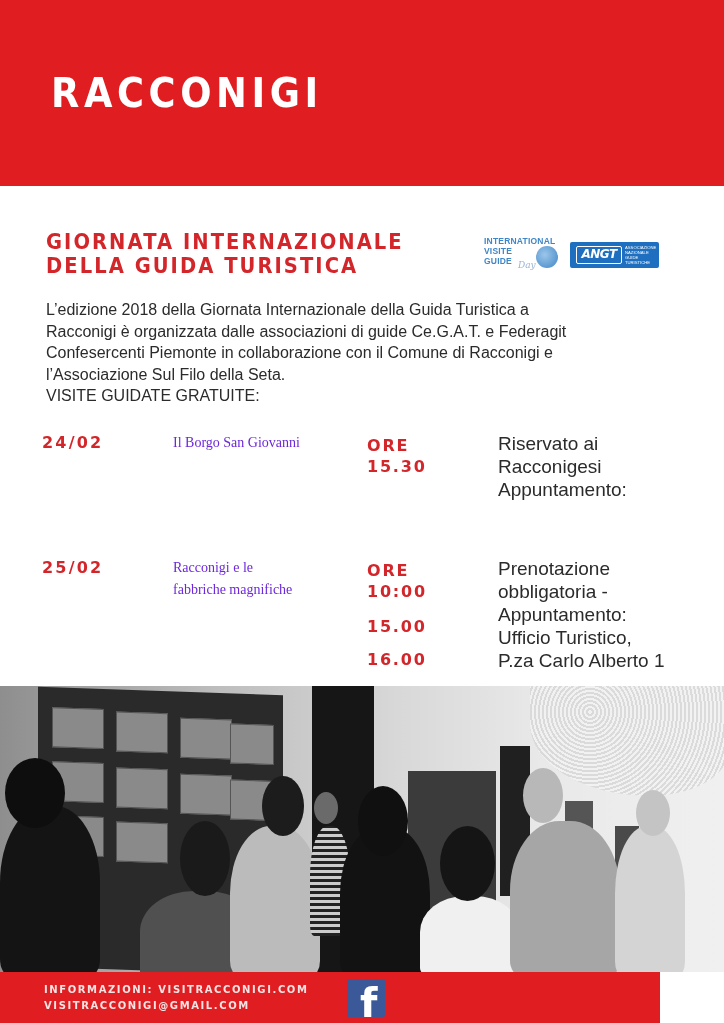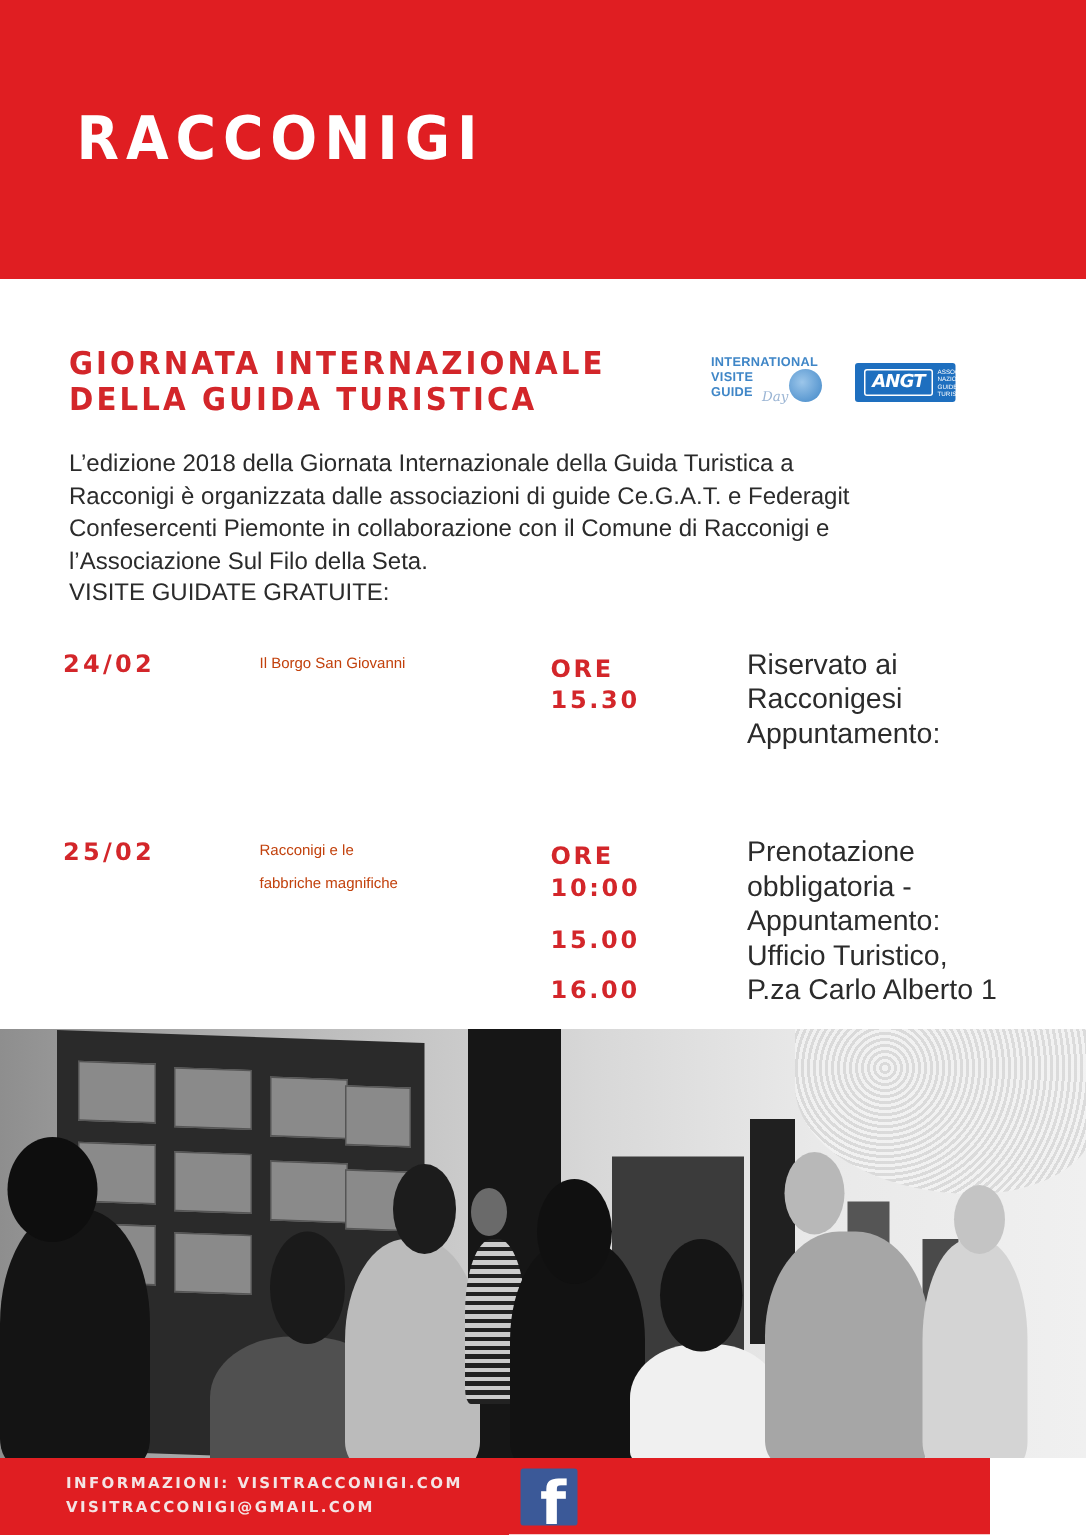--- a/index.html
+++ b/index.html
@@ -19,36 +19,36 @@
   }
 
   .event-title {
     position: absolute; left: 46px; top: 230px;
     font-family: "DejaVu Sans", sans-serif; font-weight: bold;
     color: #d3262a; font-size: 21px; line-height: 24px; letter-spacing: 2.2px;
     transform: scaleX(0.93); transform-origin: left top;
   }
 
   .logo-itg {
-    position: absolute; left: 474px; top: 236px; width: 80px; height: 36px;
+    position: absolute; left: 484px; top: 236px; width: 80px; height: 36px;
   }
   .logo-itg .t {
     position: absolute; left: 0; font-family: "Liberation Sans", sans-serif; font-weight: bold;
     font-size: 8.5px; color: #3f86c7; line-height: 10px; letter-spacing: 0.2px;
   }
   .logo-itg .globe {
     position: absolute; left: 52px; top: 10px; width: 22px; height: 22px; border-radius: 50%;
     background: radial-gradient(circle at 40% 40%, #9cc6ea, #3f86c7);
   }
   .logo-itg .sig {
     position: absolute; left: 34px; top: 24px; font-family: "DejaVu Serif", serif; font-style: italic;
     font-size: 9px; color: #9bb5d4;
   }
   .logo-angt {
-    position: absolute; left: 570px; top: 242px; width: 67px; height: 26px;
+    position: absolute; left: 570px; top: 242px; width: 89px; height: 26px;
     background: #1e6fbf; border-radius: 2px;
   }
   .logo-angt .mark {
     position: absolute; left: 6px; top: 4px; width: 46px; height: 18px;
     border: 1.5px solid #ffffff; border-radius: 2px;
     color: #ffffff; font-family: "DejaVu Sans", sans-serif; font-weight: bold; font-style: italic;
     font-size: 12px; line-height: 15px; text-align: center; letter-spacing: -0.5px;
   }
   .logo-angt .small {
     position: absolute; left: 55px; top: 3px; width: 34px;
@@ -62,21 +62,21 @@
   .intro p { white-space: nowrap; }
 
   .visit-row { position: absolute; left: 0; width: 724px; }
   .visit-date {
     position: absolute; left: 42px; top: 0;
     font-family: "DejaVu Sans", sans-serif; font-weight: bold; color: #d3262a;
     font-size: 16px; letter-spacing: 2.2px; line-height: 22px;
   }
   .visit-name {
     position: absolute; left: 173px; top: 0;
-    font-family: Liberation Sans, sans-serif; font-size: 10px; line-height: 22px; color: #c2410c;
+    font-family: Liberation Serif, serif; font-size: 14px; line-height: 22px; color: #6d28d9;
     white-space: pre-line; width: 180px;
   }
   .visit-times {
     position: absolute; left: 367px; top: 3px;
     font-family: "DejaVu Sans", sans-serif; font-weight: bold; color: #d3262a;
     font-size: 16px; letter-spacing: 1.8px; line-height: 21px;
   }
   .visit-times div { white-space: nowrap; }
   .visit-note {
     position: absolute; left: 498px; top: 0;

